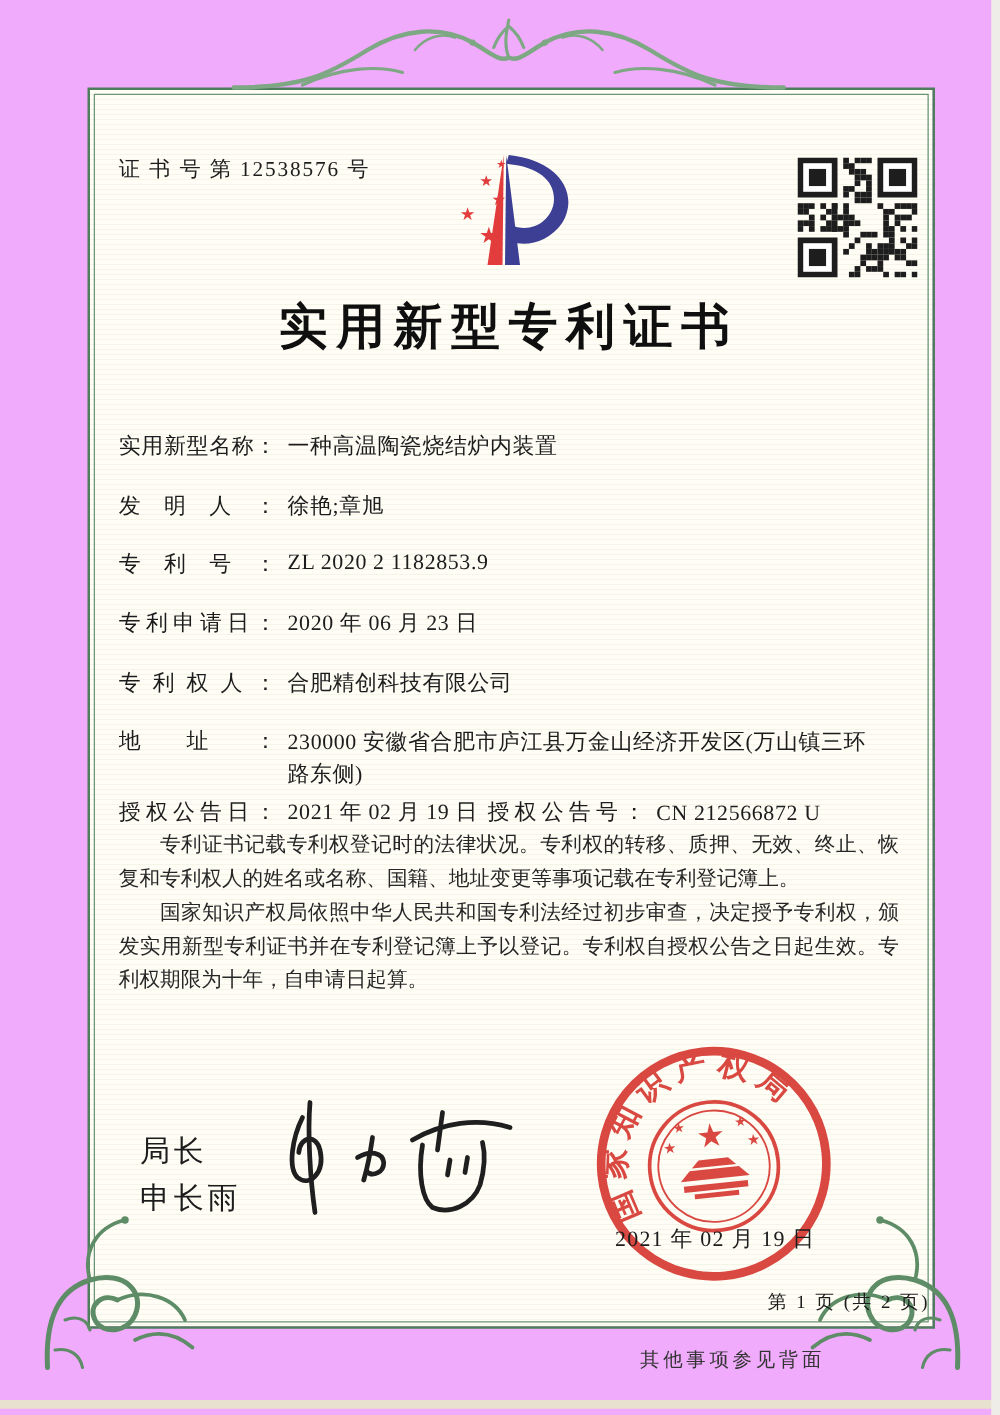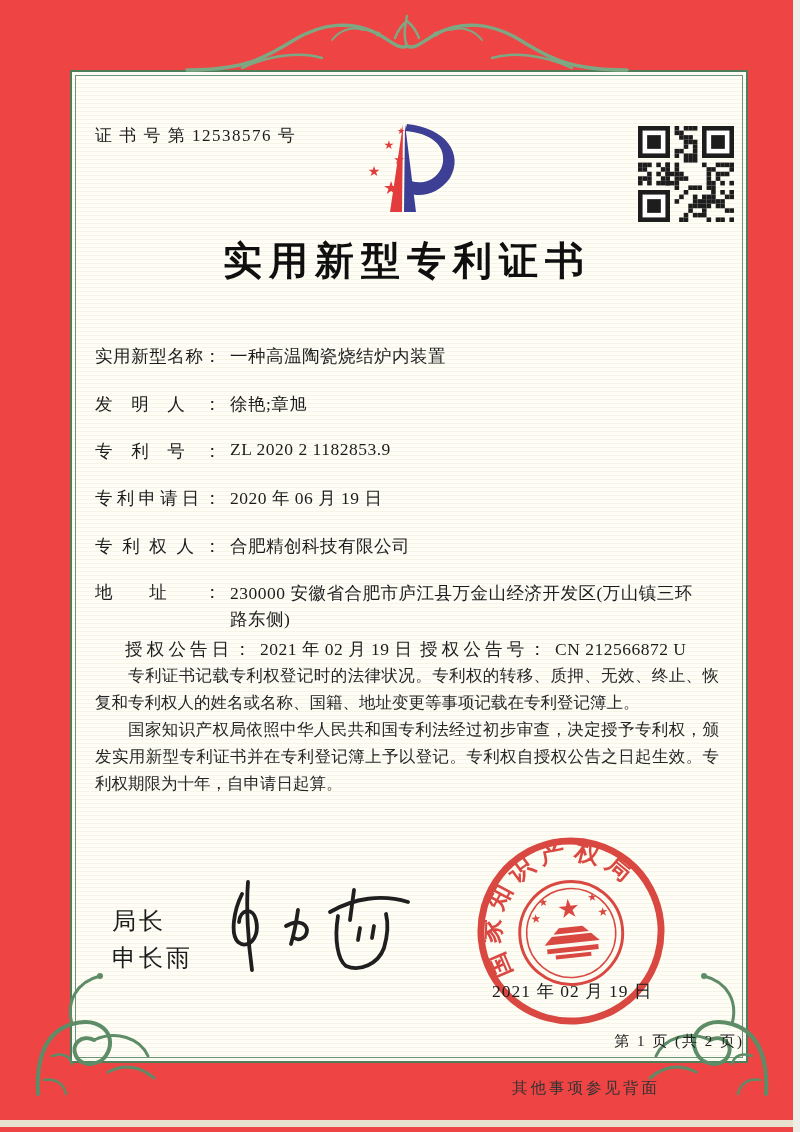--- a/index.html
+++ b/index.html
@@ -1,33 +1,33 @@
 <!DOCTYPE html>
 <html><head>
 <meta charset="utf-8">
 <style>
   html,body{margin:0;padding:0;background:#ffffff;}
   .page{
-    position:relative;width:800px;height:1132px;background:#ef4444;overflow:hidden;
+    position:relative;width:800px;height:1132px;background:#f0abfc;overflow:hidden;
     font-family:"Liberation Serif","DejaVu Serif",serif;color:#1c1c1c;
   }
   .frame{
     position:absolute;left:70px;top:70px;width:674px;height:989px;
     border:2.5px solid #4e7d5b;
     background:repeating-linear-gradient(180deg,#fffdf6 0px,#fffdf6 3px,#f3f5e7 3px,#f3f5e7 4px);
   }
   .frame::after{content:"";position:absolute;inset:3px;border:1px solid #6b9377;pointer-events:none;}
   .abs{position:absolute;}
   .certno{left:95px;top:124px;font-size:17px;letter-spacing:1.5px;}
   .title{left:70px;top:234px;width:674px;text-align:center;font-size:39px;font-weight:bold;letter-spacing:7px;color:#0f0f0f;}
   .row{left:95px;display:flex;align-items:flex-start;font-size:17.5px;}
   .lab{display:inline-block;width:126px;text-align:justify;text-align-last:justify;flex:none;}
   .val{margin-left:9px;letter-spacing:0.5px;}
   .val-wrap{margin-left:9px;width:468px;letter-spacing:0.5px;line-height:26px;}
-  .grant-group{display:flex;font-size:17.5px;align-items:center;margin-left:30px;}
+  .grant-group{display:flex;font-size:17.5px;align-items:flex-end;}
   .paras{left:95px;top:662px;width:624px;font-size:16.5px;line-height:27px;text-align:justify;color:#262626;}
   .paras p{margin:0;text-indent:2em;}
   .officer{left:112px;font-size:24px;letter-spacing:3px;}
   .pageinfo{left:70px;top:1032px;width:674px;text-align:right;font-size:15px;letter-spacing:2px;}
   .backnote{left:12px;top:1078px;width:648px;text-align:right;font-size:15.5px;letter-spacing:3px;color:#333;}
   .sealdate{left:492px;top:979px;font-size:17.5px;letter-spacing:1px;z-index:6;}
   .seal{left:474px;top:834px;width:194px;height:194px;z-index:5;opacity:0.9;transform:rotate(-6deg);}
   .orn{position:absolute;pointer-events:none;}
   .scan-bottom{left:0;top:1120px;width:800px;height:7px;background:#e8e1cf;}
   .scan-right{left:793px;top:0;width:7px;height:1132px;background:#efede8;}
@@ -230,21 +230,21 @@
   <div class="abs row" style="top:392px">
     <span class="lab">发明人：</span>
     <span class="val">徐艳;章旭</span>
   </div>
   <div class="abs row" style="top:439px">
     <span class="lab">专利号：</span>
     <span class="val">ZL 2020 2 1182853.9</span>
   </div>
   <div class="abs row" style="top:486px">
     <span class="lab">专利申请日：</span>
-    <span class="val">2020 年 06 月 19 日</span>
+    <span class="val">2020 年 06 月 23 日</span>
   </div>
   <div class="abs row" style="top:534px">
     <span class="lab">专利权人：</span>
     <span class="val">合肥精创科技有限公司</span>
   </div>
   <div class="abs row" style="top:580px">
     <span class="lab">地址：</span>
     <span class="val-wrap">230000 安徽省合肥市庐江县万金山经济开发区(万山镇三环路东侧)</span>
   </div>
 

